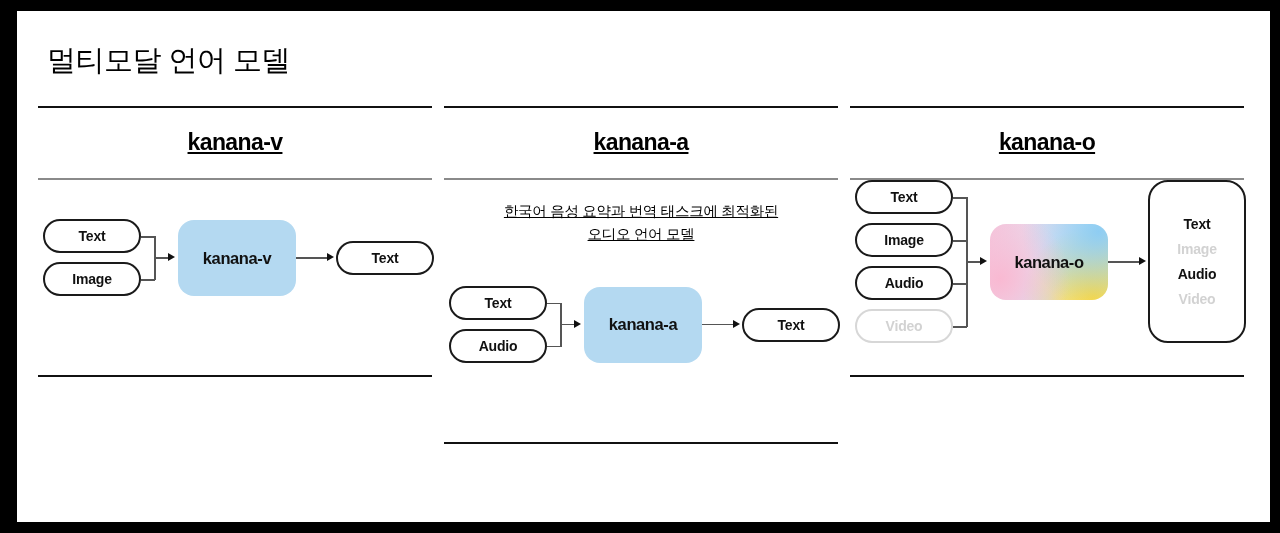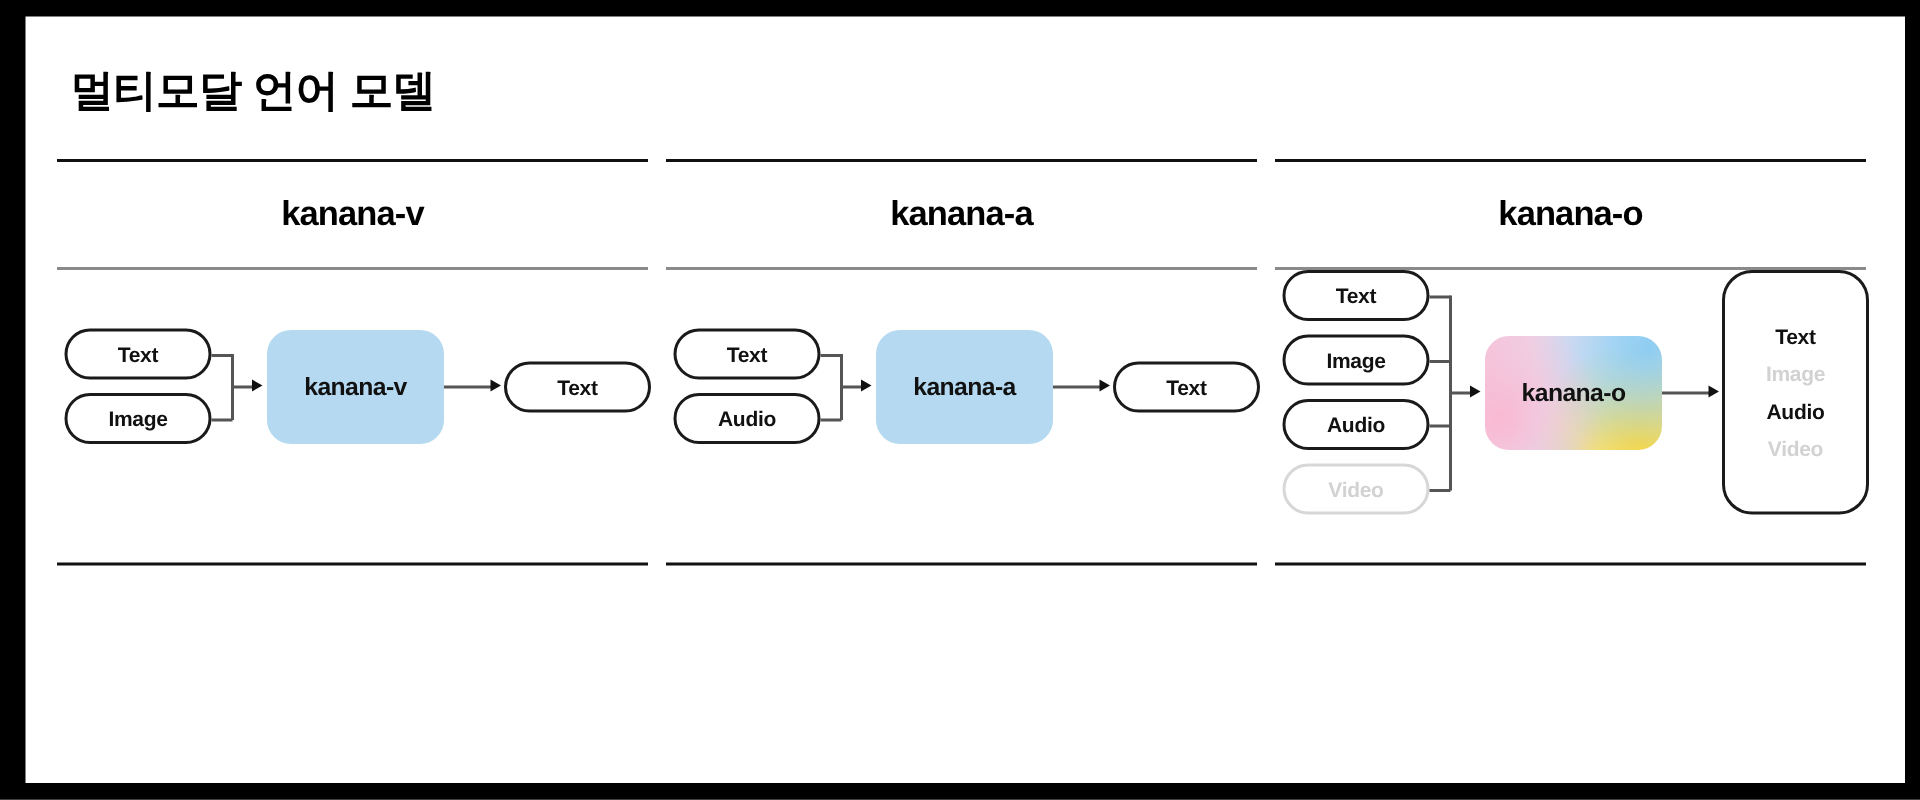--- a/index.html
+++ b/index.html
@@ -12,34 +12,34 @@
   #page {
     position: absolute;
     left: 17px; top: 11px;
     width: 1253px; height: 511px;
     background: #ffffff;
   }
   .title {
     position: absolute;
     left: 30px; top: 30px;
     font-size: 29px;
-    font-weight: 700;
+    font-weight: 400;
     letter-spacing: -0.5px;
     color: #000000;
     white-space: nowrap;
   }
   .columns {
     position: absolute;
     left: 0; top: 95px;
     width: 1253px;
     display: flex;
     gap: 12px;
     padding: 0 21px;
   }
-  .col { width: 394px; position: relative; }
+  .col { width: 394px; position: relative; text-decoration: underline; }
   .rule-top {
     height: 2px; background: #111111; width: 100%;
   }
   .rule-mid {
     height: 2px; background: #8a8a8a; width: 100%;
   }
   .rule-bottom {
     height: 2px; background: #111111; width: 100%;
   }
   .col-title {
@@ -170,20 +170,22 @@
         </div>
       </div>
 
       <div class="rule-bottom"></div>
     </div>
 
     <div class="col">
       <div class="rule-top"></div>
       <div class="col-title">kanana-a</div>
       <div class="rule-mid"></div>
+      <div class="col-desc">한국어 음성 요약과 번역 태스크에 최적화된
+오디오 언어 모델</div>
 
       <div class="diagram">
         <div class="pill" style="left:5px; top:39px; width:98px; height:34px;">
           <span>Text</span>
         </div>
         <div class="pill" style="left:5px; top:82px; width:98px; height:34px;">
           <span>Audio</span>
         </div>
 
         <div class="ln ln-h" style="left:103px; top:56px; width:14px;"></div>

